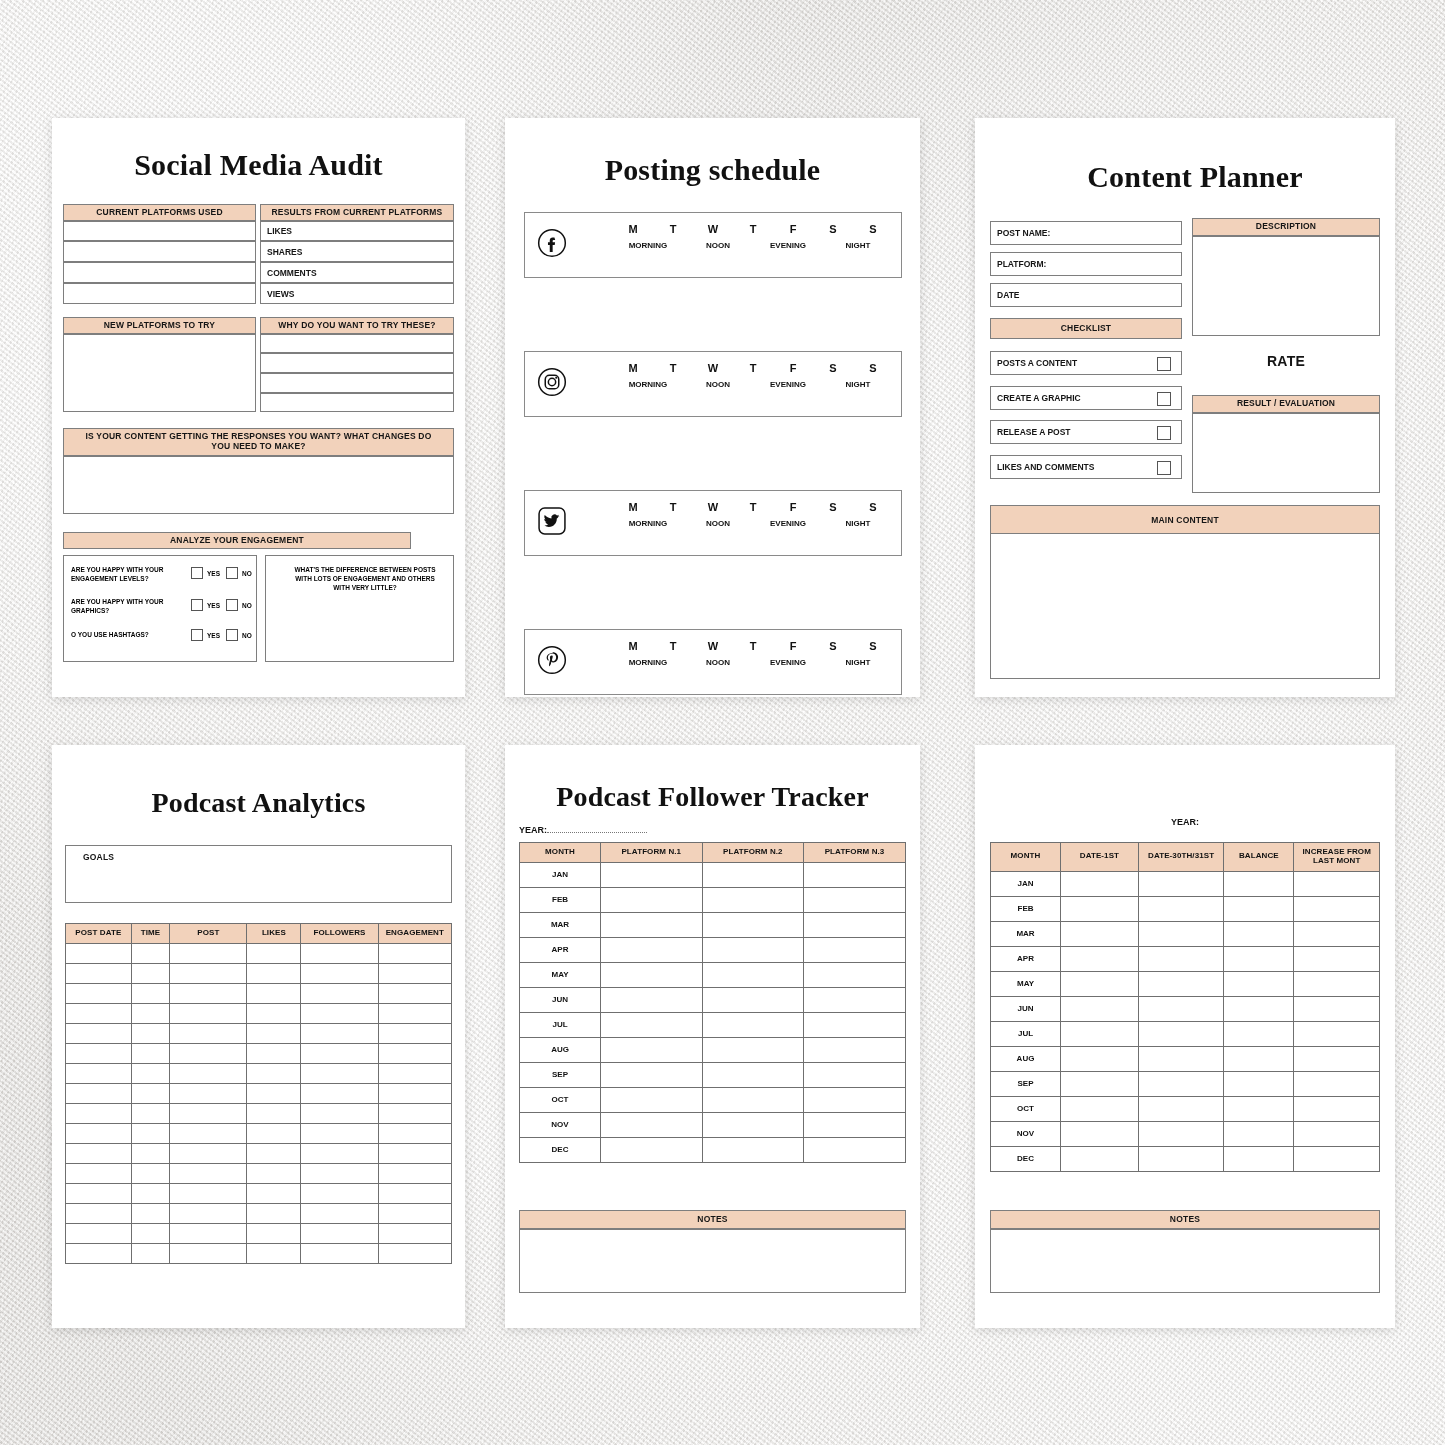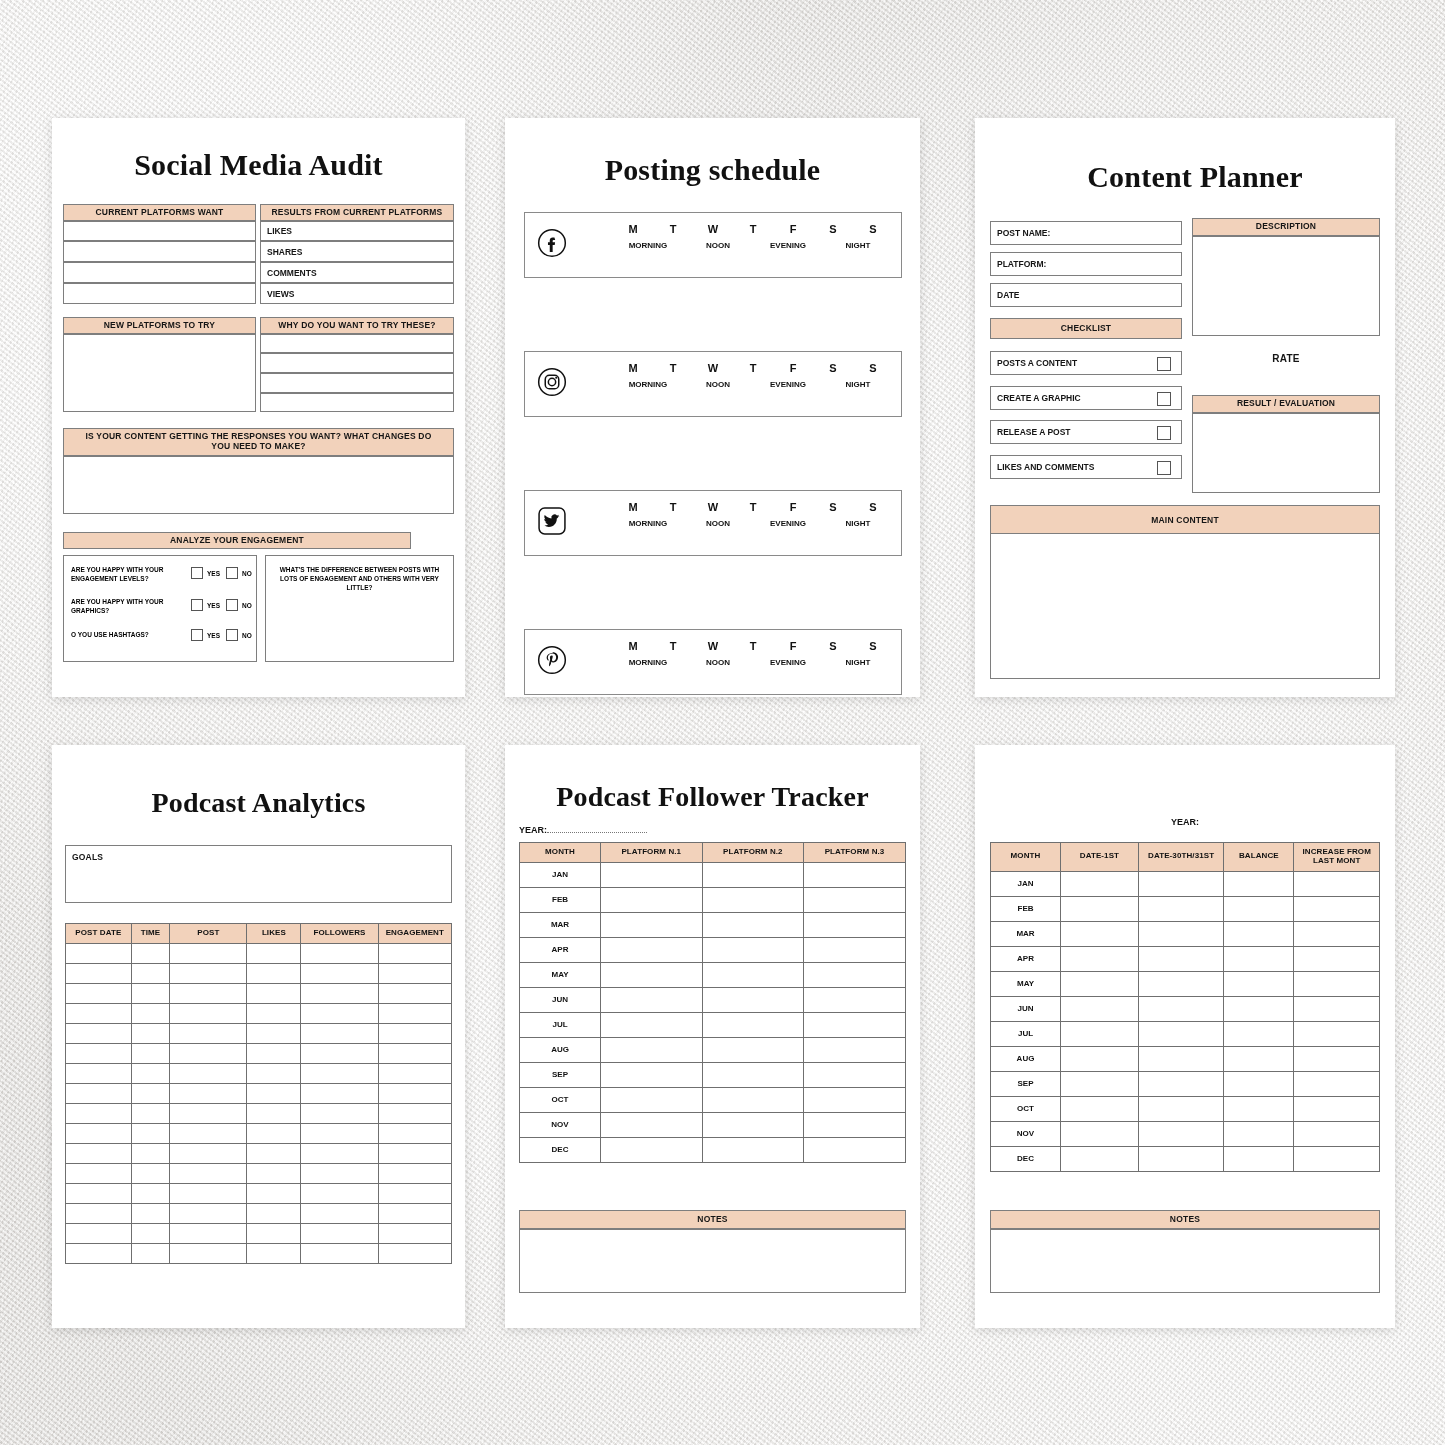--- a/index.html
+++ b/index.html
@@ -46,21 +46,21 @@
   #sheet-5{left:505px;top:745px; width:415px; height:583px;}
   #sheet-6{left:975px;top:745px; width:420px; height:583px;}
 
   .pg-title{
     font-family:"Liberation Serif", serif;
     font-weight:bold;text-align:center;color:#111;
     letter-spacing:.2px;
   }
   .t-big{font-size:30px;}
   .t-mid{font-size:28px;}
-  .bx{border:1px solid #7e7e7e;box-sizing:border-box;background:#fff;}
+  .bx{border:1px solid #7e7e7e;box-sizing:border-box;background:#fff;padding-left:11px;}
   .hdr{
     background:#f2d2bb;border:1px solid #7e7e7e;box-sizing:border-box;
     font-size:8.5px;font-weight:bold;color:#151515;
     display:flex;align-items:center;justify-content:center;text-align:center;
     letter-spacing:.2px;line-height:1.15;
   }
   .lbl{font-size:8.5px;font-weight:bold;color:#151515;letter-spacing:.2px;}
   .cellrow{
     border:1px solid #7e7e7e;box-sizing:border-box;background:#fff;
     display:flex;align-items:center;padding-left:6px;
@@ -99,21 +99,21 @@
   .ul{display:inline-block;border-bottom:1px dotted #777;width:100px;height:9px;}
 </style>
 </head>
 <body>
 
 <div id="bg"></div>
 
 <div class="sheet" id="sheet-1">
   <div class="pg-title t-big abs" style="left:0;top:30px;width:100%;">Social Media Audit</div>
 
-  <div class="hdr abs" style="left:11px;top:86px;width:193px;height:17px;">CURRENT PLATFORMS WANT</div>
+  <div class="hdr abs" style="left:11px;top:86px;width:193px;height:17px;">CURRENT PLATFORMS USED</div>
   <div class="bx abs" style="left:11px;top:103px;width:193px;height:20px;"></div>
   <div class="bx abs" style="left:11px;top:123px;width:193px;height:21px;"></div>
   <div class="bx abs" style="left:11px;top:144px;width:193px;height:21px;"></div>
   <div class="bx abs" style="left:11px;top:165px;width:193px;height:21px;"></div>
 
   <div class="hdr abs" style="left:208px;top:86px;width:194px;height:17px;">RESULTS FROM CURRENT PLATFORMS</div>
   <div class="cellrow abs" style="left:208px;top:103px;width:194px;height:20px;">LIKES</div>
   <div class="cellrow abs" style="left:208px;top:123px;width:194px;height:21px;">SHARES</div>
   <div class="cellrow abs" style="left:208px;top:144px;width:194px;height:21px;">COMMENTS</div>
   <div class="cellrow abs" style="left:208px;top:165px;width:194px;height:21px;">VIEWS</div>
@@ -314,21 +314,21 @@
     <span>RELEASE A POST</span>
     <span class="cbx" style="position:absolute;right:10px;top:5px;width:14px;height:14px;"></span>
   </div>
   <div class="cellrow abs" style="left:15px;top:337px;width:192px;height:24px;">
     <span>LIKES AND COMMENTS</span>
     <span class="cbx" style="position:absolute;right:10px;top:5px;width:14px;height:14px;"></span>
   </div>
 
   <div class="hdr abs" style="left:217px;top:100px;width:188px;height:18px;">DESCRIPTION</div>
   <div class="bx abs" style="left:217px;top:118px;width:188px;height:100px;"></div>
-  <div class="abs lbl" style="left:217px;top:235px;width:188px;text-align:center;font-size:10px;">RATE</div>
+  <div class="abs lbl" style="left:217px;top:235px;width:188px;text-align:center;font-size:14px;">RATE</div>
   <div class="hdr abs" style="left:217px;top:277px;width:188px;height:18px;">RESULT / EVALUATION</div>
   <div class="bx abs" style="left:217px;top:295px;width:188px;height:80px;"></div>
 
   <div class="hdr abs" style="left:15px;top:387px;width:390px;height:32px;">MAIN CONTENT</div>
   <div class="bx abs" style="left:15px;top:415px;width:390px;height:146px;"></div>
 </div>
 
 <div class="sheet" id="sheet-4">
   <div class="pg-title t-mid abs" style="left:0;top:42px;width:100%;">Podcast Analytics</div>
   <div class="bx abs" style="left:13px;top:100px;width:387px;height:58px;">

